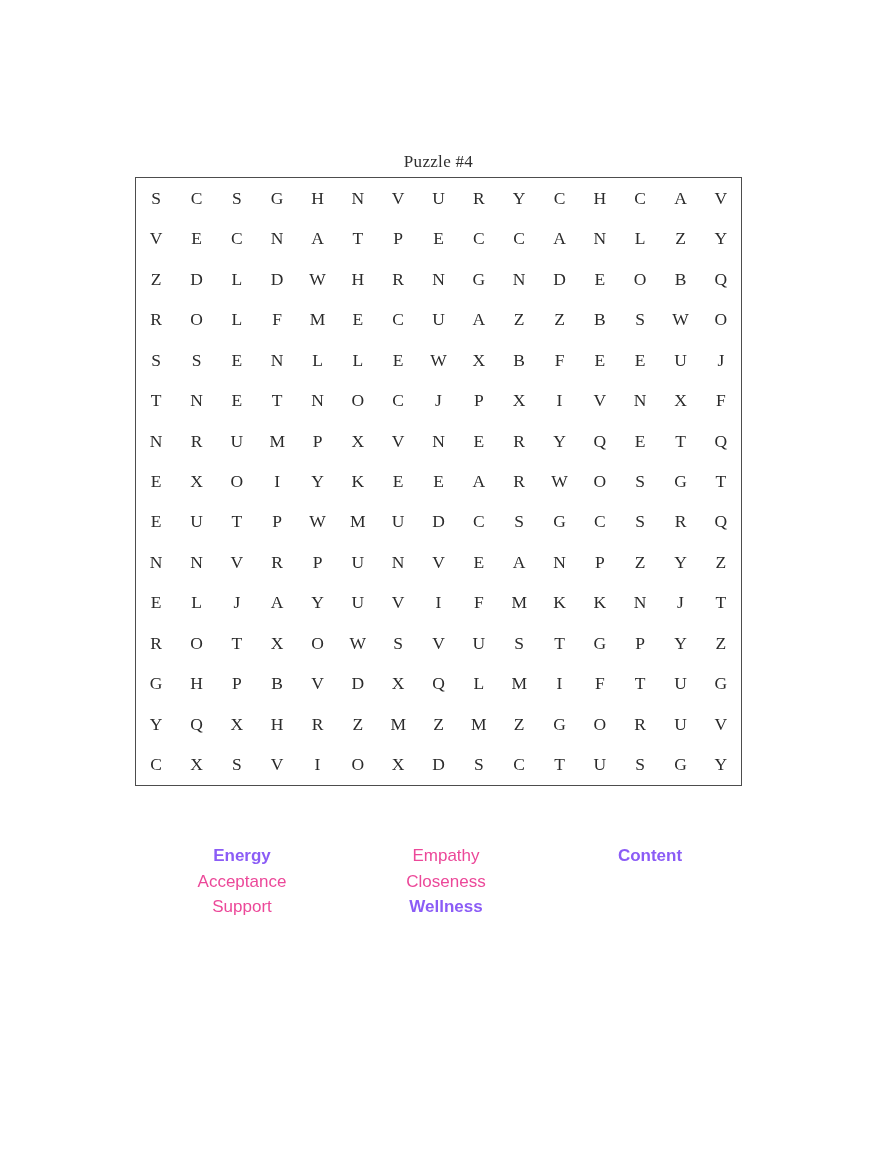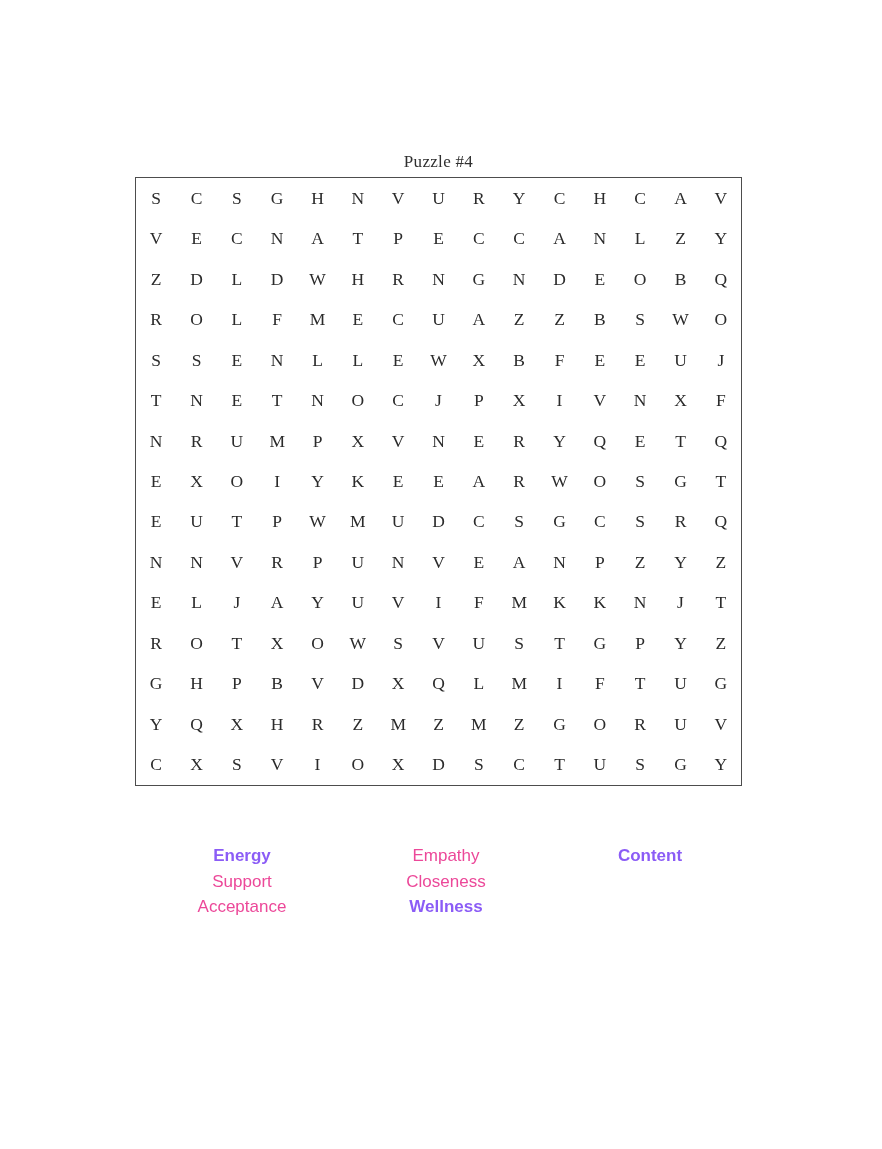--- a/index.html
+++ b/index.html
@@ -304,22 +304,22 @@
         <div class="letter-cell">U</div>
         <div class="letter-cell">S</div>
         <div class="letter-cell">G</div>
         <div class="letter-cell">Y</div>
       </div>
   </div>
 
   <div class="word-list" id="word-list">
       <div class="word-column">
         <div class="word-item bold">Energy</div>
+        <div class="word-item">Acceptance</div>
         <div class="word-item">Support</div>
-        <div class="word-item">Acceptance</div>
       </div>
       <div class="word-column">
         <div class="word-item">Empathy</div>
         <div class="word-item">Closeness</div>
         <div class="word-item bold">Wellness</div>
       </div>
       <div class="word-column">
         <div class="word-item bold">Content</div>
       </div>
     </div>

